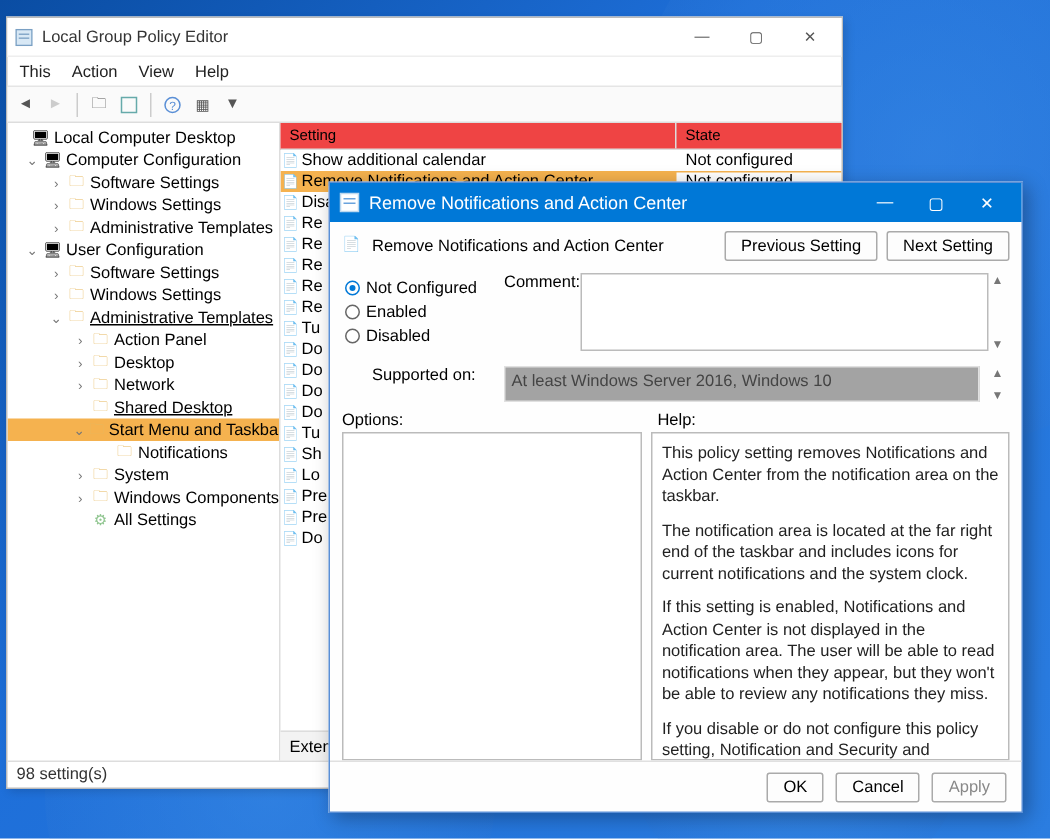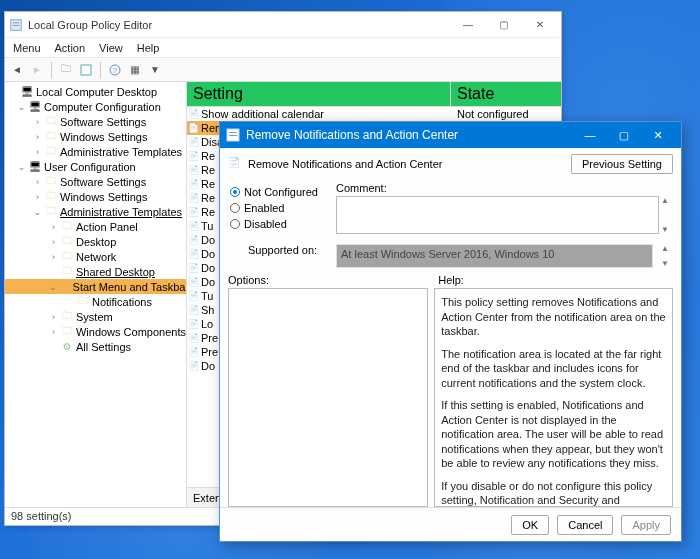--- a/index.html
+++ b/index.html
@@ -25,21 +25,21 @@
   .tree-pane { width: 182px; border-right: 1px solid #ddd; overflow: hidden; padding: 2px 0; }
   .tree { font-size: 11px; color: #000; }
   .tree-row { display: flex; align-items: center; gap: 3px; height: 15px; padding-left: 4px; white-space: nowrap; }
   .twisty { width: 9px; text-align: center; color: #777; font-size: 9px; }
   .node-icon { width: 12px; height: 12px; font-size: 10px; display: inline-flex; align-items: center; justify-content: center; }
   .folder { color: #e6b85f; }
   .hl { background: #f5b24f; }
   .underline { text-decoration: underline; }
 
   .list-pane { flex: 1; display: flex; flex-direction: column; min-width: 0; }
-  .list-header { display: flex; background: #22c55e; border-bottom: 1px solid #ddd; font-size: 16px; }
+  .list-header { display: flex; background: #ef4444; border-bottom: 1px solid #ddd; font-size: 10px; }
   .list-header .col-setting { flex: 1; padding: 3px 6px; border-right: 1px solid #ddd; }
   .list-header .col-state { width: 110px; padding: 3px 6px; }
   .settings-list { flex: 1; overflow: hidden; }
   .set-row { display: flex; align-items: center; height: 14px; font-size: 11px; }
   .set-row .set-icon { width: 14px; text-align: center; font-size: 9px; color: #6da3d3; }
   .set-row .set-text { flex: 1; overflow: hidden; text-overflow: ellipsis; white-space: nowrap; }
   .set-row .set-state { width: 110px; padding-left: 6px; }
   .set-row.hl { background: #f5b24f; }
   .set-row.hl .set-state { background: #fff; }
   .ext-tab { height: 20px; border-top: 1px solid #ddd; display: flex; align-items: center; padding: 0 6px; font-size: 11px; background: #f3f3f3; }
@@ -61,21 +61,21 @@
   .nav-btns { display: flex; gap: 6px; }
   .btn { border: 1px solid #aaa; background: #fdfdfd; padding: 3px 10px; font-size: 11px; border-radius: 2px; }
   .btn:disabled { color: #888; }
 
   .config-row { display: flex; gap: 8px; margin-bottom: 6px; }
   .radios { width: 100px; padding: 2px 0 2px 2px; }
   .radio-line { display: flex; align-items: center; gap: 4px; height: 16px; }
   .radio { width: 10px; height: 10px; border: 1px solid #666; border-radius: 50%; display: inline-flex; align-items: center; justify-content: center; }
   .radio.checked::after { content: ""; width: 4px; height: 4px; background: #0078d7; border-radius: 50%; }
   .radio.checked { border-color: #0078d7; }
-  .comment-col { flex: 1; display: flex; flex-direction: column; }
+  .comment-col { flex: 1; display: flex; flex-direction: row; }
   .comment-col label { font-size: 11px; margin-bottom: 2px; }
   .txtbox { flex: 1; border: 1px solid #bbb; background: #fff; min-height: 36px; }
   .spin { width: 12px; color: #777; font-size: 8px; display: flex; flex-direction: column; justify-content: space-between; }
 
   .supported-row { display: flex; gap: 8px; margin: 4px 0 6px 0; }
   .supported-row .lbl { width: 100px; text-align: left; padding-left: 20px; }
   .sup-box { flex: 1; border: 1px solid #e0e0e0; background: #a3a3a3; padding: 3px 4px; min-height: 24px; color: #444; }
 
   .opt-help-labels { display: flex; gap: 10px; }
   .opt-help-labels .olbl { width: 45%; }
@@ -105,21 +105,21 @@
         </svg>
     </span>
     <span class="title">Local Group Policy Editor</span>
     <div class="win-controls">
       <div class="win-btn">—</div>
       <div class="win-btn">▢</div>
       <div class="win-btn">✕</div>
     </div>
   </div>
   <div class="menubar">
-    <span>Menu</span>
+    <span>This</span>
     <span>Action</span>
     <span>View</span>
     <span>Help</span>
   </div>
   <div class="toolbar">
     <span class="tb-icon">◄</span>
     <span class="tb-icon" style="color:#ccc">►</span>
     <span class="tb-sep"></span>
     <span class="tb-icon">🗀</span>
     <span class="tb-icon">
@@ -360,20 +360,21 @@
       <div class="dlg-ctl close">✕</div>
     </div>
   </div>
 
   <div class="dlg-body">
     <div class="dlg-header-row">
       <span class="hicon">📄</span>
       <span class="hname">Remove Notifications and Action Center</span>
       <div class="nav-btns">
         <button class="btn">Previous Setting</button>
+        <button class="btn">Next Setting</button>
       </div>
     </div>
 
     <div class="config-row">
       <div class="radios">
         <div class="radio-line">
             <span class="radio checked"></span>
             <span>Not Configured</span>
           </div>
         <div class="radio-line">

